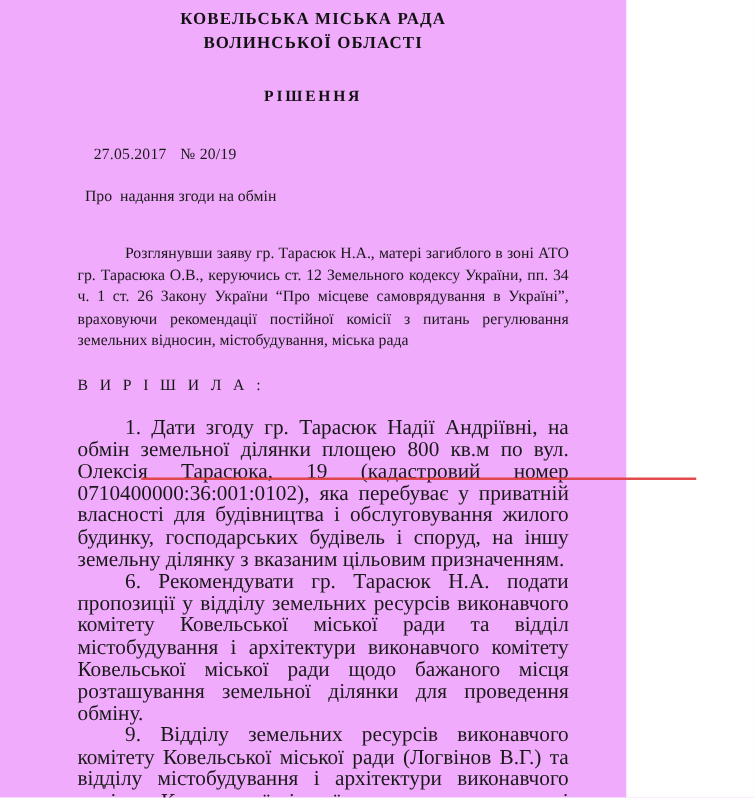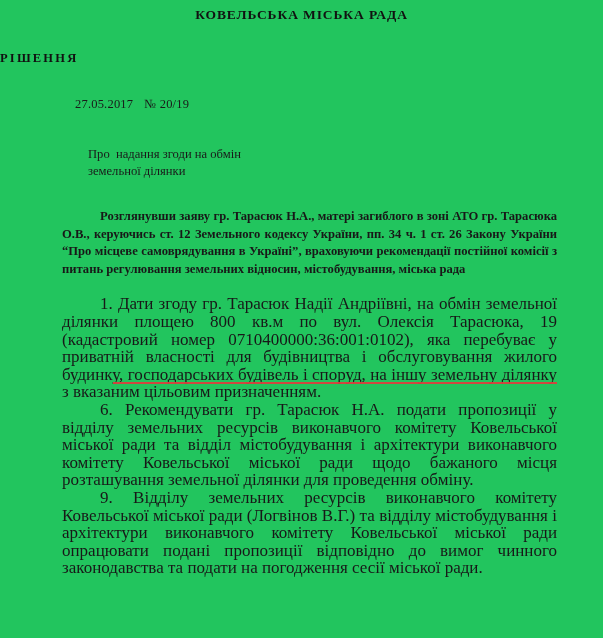--- a/index.html
+++ b/index.html
@@ -12,64 +12,64 @@
     width: 603px;
     height: 638px;
     overflow: hidden;
     font-family: "Liberation Serif", "DejaVu Serif", serif;
     color: #1d1d1d;
     -webkit-font-smoothing: antialiased;
   }
 
   .page {
     position: relative;
-    width: 603px;
+    width: 501px;
     height: 638px;
-    background: #22c55e;
+    background: #f0abfc;
     box-sizing: border-box;
   }
 
   
   .org-header {
     text-align: center;
     font-weight: bold;
     font-size: 13.5px;
     letter-spacing: 0.9px;
     line-height: 19px;
     padding-top: 5px;
     color: #111;
   }
   .org-header .line2 {
     display: block;
   }
 
   .doc-title {
-    text-align: left;
+    text-align: center;
     font-weight: bold;
     font-size: 12.5px;
     letter-spacing: 2.2px;
     margin-top: 27px;
     color: #111;
   }
 
   .date-line {
     margin-top: 31px;
     padding-left: 75px;
     font-size: 12.5px;
     letter-spacing: 0.2px;
     color: #1a1a1a;
   }
   .date-line .num {
     margin-left: 11px;
   }
 
   
   .subject {
-    margin-top: 34px;
-    padding-left: 88px;
+    margin-top: 18px;
+    padding-left: 68px;
     font-size: 12.6px;
     line-height: 17px;
     color: #1a1a1a;
   }
   .subject .sline {
     display: block;
     white-space: pre;
   }
 
   
@@ -82,21 +82,20 @@
     text-align: justify;
     color: #181818;
   }
   .para {
     margin: 0;
     text-align: justify;
     text-justify: inter-word;
   }
   .indent {
     text-indent: 38px;
-    font-weight: bold;
   }
 
   .resolved {
     margin-top: 19px;
     padding-left: 62px;
     font-size: 12.6px;
     letter-spacing: 3.1px;
     color: #151515;
   }
 
@@ -131,37 +130,38 @@
     opacity: 0.92;
   }
 </style>
 </head>
 <body>
 
 <div class="page">
 
   <div class="org-header">
     <span class="line1">КОВЕЛЬСЬКА МІСЬКА РАДА</span>
+    <span class="line2">ВОЛИНСЬКОЇ ОБЛАСТІ</span>
   </div>
 
   <div class="doc-title">РІШЕННЯ</div>
 
   <div class="date-line">
     <span>27.05.2017</span><span class="num">№ 20/19</span>
   </div>
 
   <div class="subject">
     <span class="sline">Про  надання згоди на обмін</span>
-    <span class="sline">земельної ділянки</span>
   </div>
 
   <div class="body-block">
     <p class="para indent">Розглянувши заяву  гр. Тарасюк Н.А., матері загиблого в зоні АТО гр. Тарасюка О.В., керуючись ст. 12 Земельного кодексу України, пп. 34 ч. 1 ст. 26 Закону України “Про місцеве  самоврядування  в Україні”, враховуючи рекомендації постійної  комісії  з питань регулювання  земельних відносин, містобудування, міська рада</p>
   </div>
 
+  <div class="resolved">В И Р І Ш И Л А :</div>
 
   <div class="clauses redline-host">
     <p class="clause">1. Дати згоду гр. Тарасюк Надії Андріївні,  на обмін  земельної ділянки площею  800 кв.м по вул. Олексія Тарасюка, 19 (кадастровий номер 0710400000:36:001:0102),     яка  перебуває  у  приватній  власності  для будівництва і обслуговування жилого будинку, господарських будівель і споруд, на іншу земельну ділянку з вказаним цільовим призначенням.</p>
     <p class="clause spaced">6. Рекомендувати  гр.  Тарасюк  Н.А.  подати  пропозиції  у  відділу земельних ресурсів виконавчого комітету Ковельської міської ради та відділ містобудування і архітектури виконавчого комітету Ковельської міської ради щодо  бажаного  місця  розташування  земельної  ділянки  для  проведення обміну.</p>
     <p class="clause spaced">9.  Відділу  земельних  ресурсів  виконавчого  комітету  Ковельської міської ради      (Логвінов В.Г.) та відділу містобудування і архітектури виконавчого   комітету   Ковельської   міської   ради   опрацювати   подані пропозиції  відповідно  до  вимог  чинного  законодавства  та  подати  на погодження сесії міської ради.</p>
   </div>
 
   <div class="red-underline"></div>
 
 </div>

